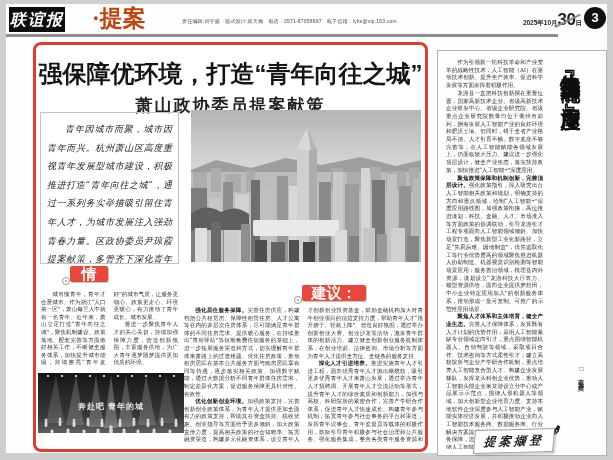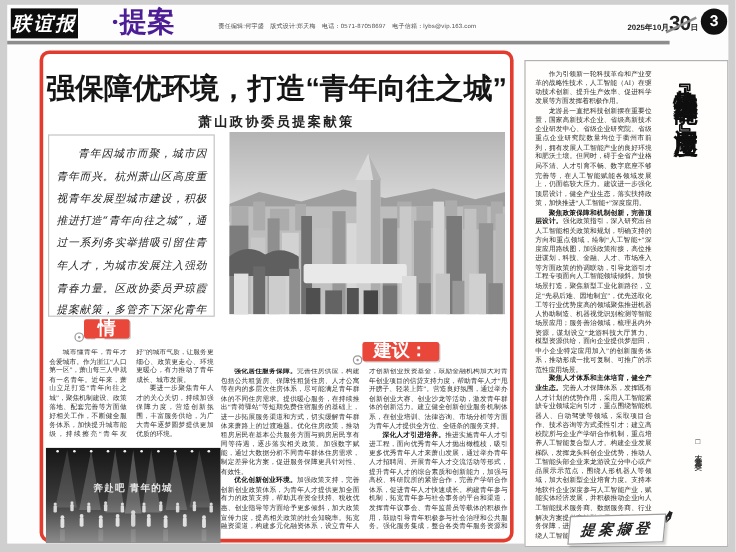--- a/index.html
+++ b/index.html
@@ -15,21 +15,21 @@
   }
   
   .logo{
     position:absolute;left:3px;top:3px;width:56px;height:25px;
     background:#0d0d0d;color:#fff;text-align:center;line-height:25px;
     font-family:"DejaVu Serif",serif;font-weight:bold;font-style:italic;
     font-size:16px;letter-spacing:2px;
   }
   .section-title{
     position:absolute;left:86px;top:0px;height:30px;line-height:30px;
-    font-family:"Liberation Serif",serif;font-weight:900;font-size:23px;color:#4c1d95;
+    font-family:"Liberation Serif",serif;font-weight:900;font-size:23px;color:#c2410c;
   }
   .editorial{
     position:absolute;left:176px;top:14px;width:250px;
     font-family:"Liberation Sans",sans-serif;font-size:5px;color:#4a4a4a;letter-spacing:.2px;
   }
   .dateline{
     position:absolute;left:500px;top:6px;width:76px;text-align:right;
     color:#222;white-space:nowrap;
   }
   .dateline .d-small{font-size:6.5px;font-weight:bold;font-family:"Liberation Sans",sans-serif;}
@@ -46,32 +46,32 @@
     position:absolute;left:27px;top:38px;width:395px;height:410px;
     border:3.5px solid #e23c2e;border-radius:8px;background:#fff;
   }
   .headline{
     position:absolute;left:0;top:13px;width:100%;text-align:center;
     font-family:"Liberation Sans",sans-serif;font-weight:900;font-size:24px;color:#151515;
     letter-spacing:0px;white-space:nowrap;
   }
   .subhead{
     position:absolute;left:0;top:49px;width:100%;text-align:center;
-    font-family:"Liberation Serif",serif;font-weight:bold;font-size:11px;color:#222;
+    font-family:"Liberation Serif",serif;font-weight:bold;font-size:17px;color:#222;
     letter-spacing:2px;
   }
   .lead-box{
     position:absolute;left:4px;top:67px;width:139px;height:152px;
     border:1px solid #c4c4c4;padding:7px 6px;overflow:hidden;
     font-family:"DejaVu Serif",serif;font-style:italic;font-size:9px;line-height:18.6px;
     color:#1c1c1c;text-align:justify;
   }
   .lead-box p{margin:0;text-indent:2em;}
   .photo-city{position:absolute;left:155px;top:65px;width:230px;height:152px;overflow:hidden;}
-  .photo-stage{position:absolute;left:2px;top:328px;width:146px;height:80px;overflow:hidden;}
+  .photo-stage{position:absolute;left:2px;top:328px;width:146px;height:60px;overflow:hidden;}
   .tag{
     position:absolute;height:16px;background:#e8473a;color:#fff;
     font-family:"Liberation Sans",sans-serif;font-weight:bold;font-size:15px;
     line-height:16px;text-align:center;border-radius:2px;
     box-shadow:1px 1px 0 #c9c9c9;
   }
   .tag-dot{
     position:absolute;width:8px;height:8px;border-radius:50%;
     background:#fff;border:1.6px solid #9a9a9a;
   }

